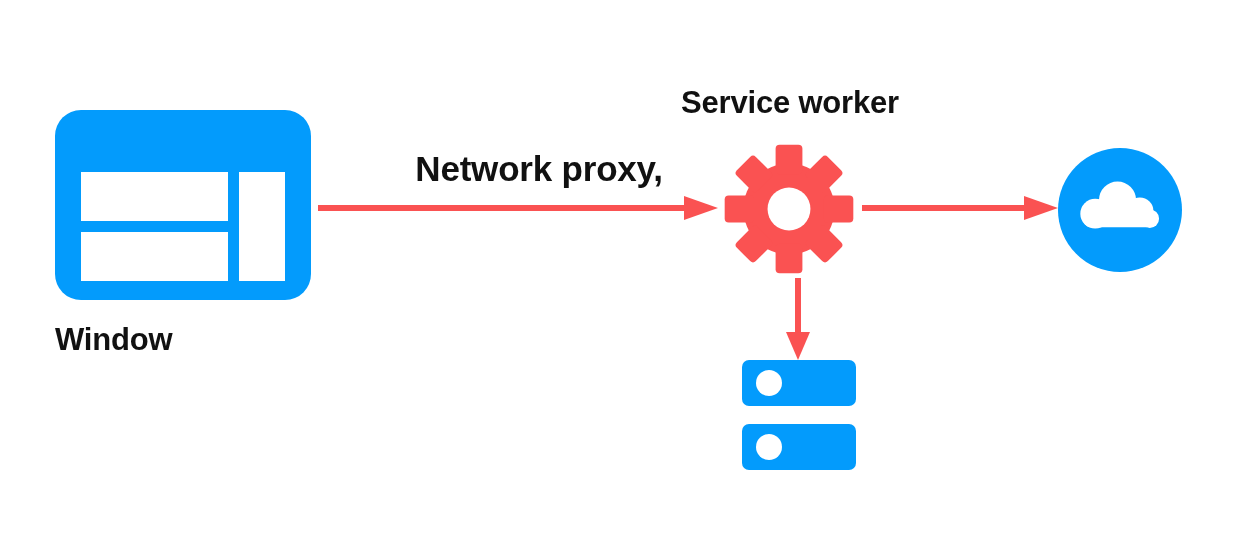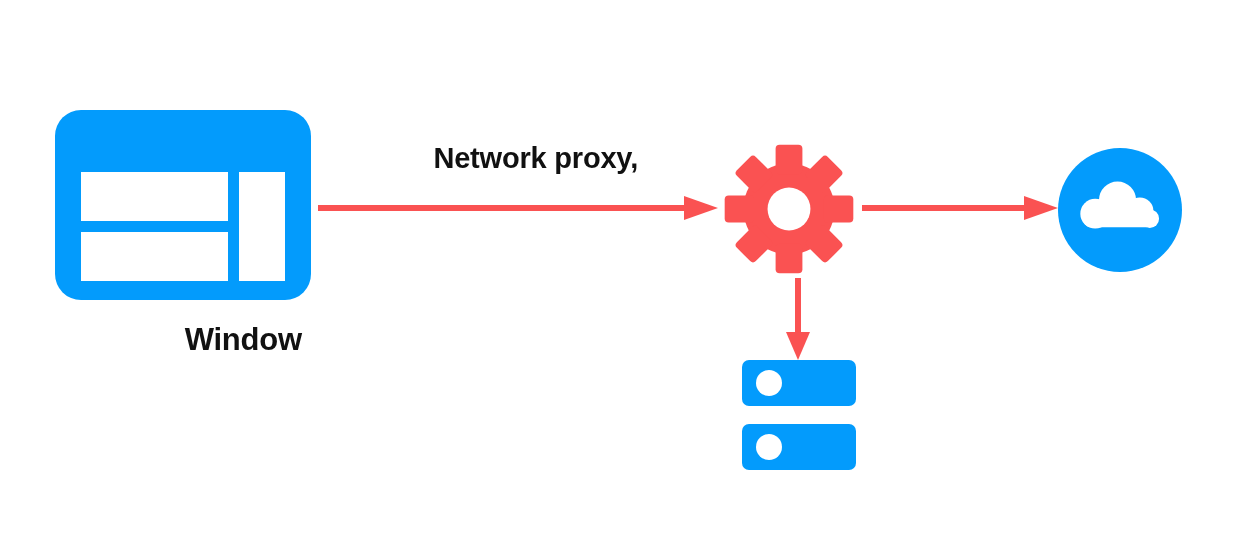--- a/index.html
+++ b/index.html
@@ -26,41 +26,41 @@
     position: absolute;
     color: #111111;
     font-weight: bold;
     font-family: "Liberation Sans", sans-serif;
     white-space: pre;
     line-height: 1.18;
     letter-spacing: -0.2px;
   }
 
   #window-label {
-    left: 47px;
+    left: 55px;
     top: 322px;
     width: 255px;
-    text-align: right;
+    text-align: left;
     font-size: 31px;
   }
 
   #sw-title {
     left: 640px;
     top: 85px;
     width: 300px;
     text-align: center;
     font-size: 31px;
   }
 
   #edge-caption {
     left: 330px;
     top: 107px;
     width: 380px;
     text-align: center;
-    font-size: 29px;
+    font-size: 35px;
   }
 
   
   #window-icon {
     left: 55px;
     top: 110px;
     width: 256px;
     height: 190px;
     background: #039bfc;
     border-radius: 26px;
@@ -151,20 +151,21 @@
     <span>Network proxy,</span><br>
   </div>
 
   <div class="arrow-h" id="arrow-window-to-sw">
     <svg viewBox="0 0 400 24" xmlns="http://www.w3.org/2000/svg">
       <rect x="0" y="9" width="372" height="6" fill="#fa5252"></rect>
       <polygon points="366,0 400,12 366,24" fill="#fa5252"></polygon>
     </svg>
   </div>
 
+  <div class="label" id="sw-title">Service worker</div>
 
   <div class="node" id="gear-icon">
     <svg viewBox="0 0 100 100" xmlns="http://www.w3.org/2000/svg">
       <g fill="#fa5252">
 
         <circle cx="50" cy="50" r="34"></circle>
         <g>
           <rect x="40" y="2" width="20" height="22" rx="3"></rect>
           <rect x="40" y="76" width="20" height="22" rx="3"></rect>
           <rect x="2" y="40" width="22" height="20" rx="3"></rect>

